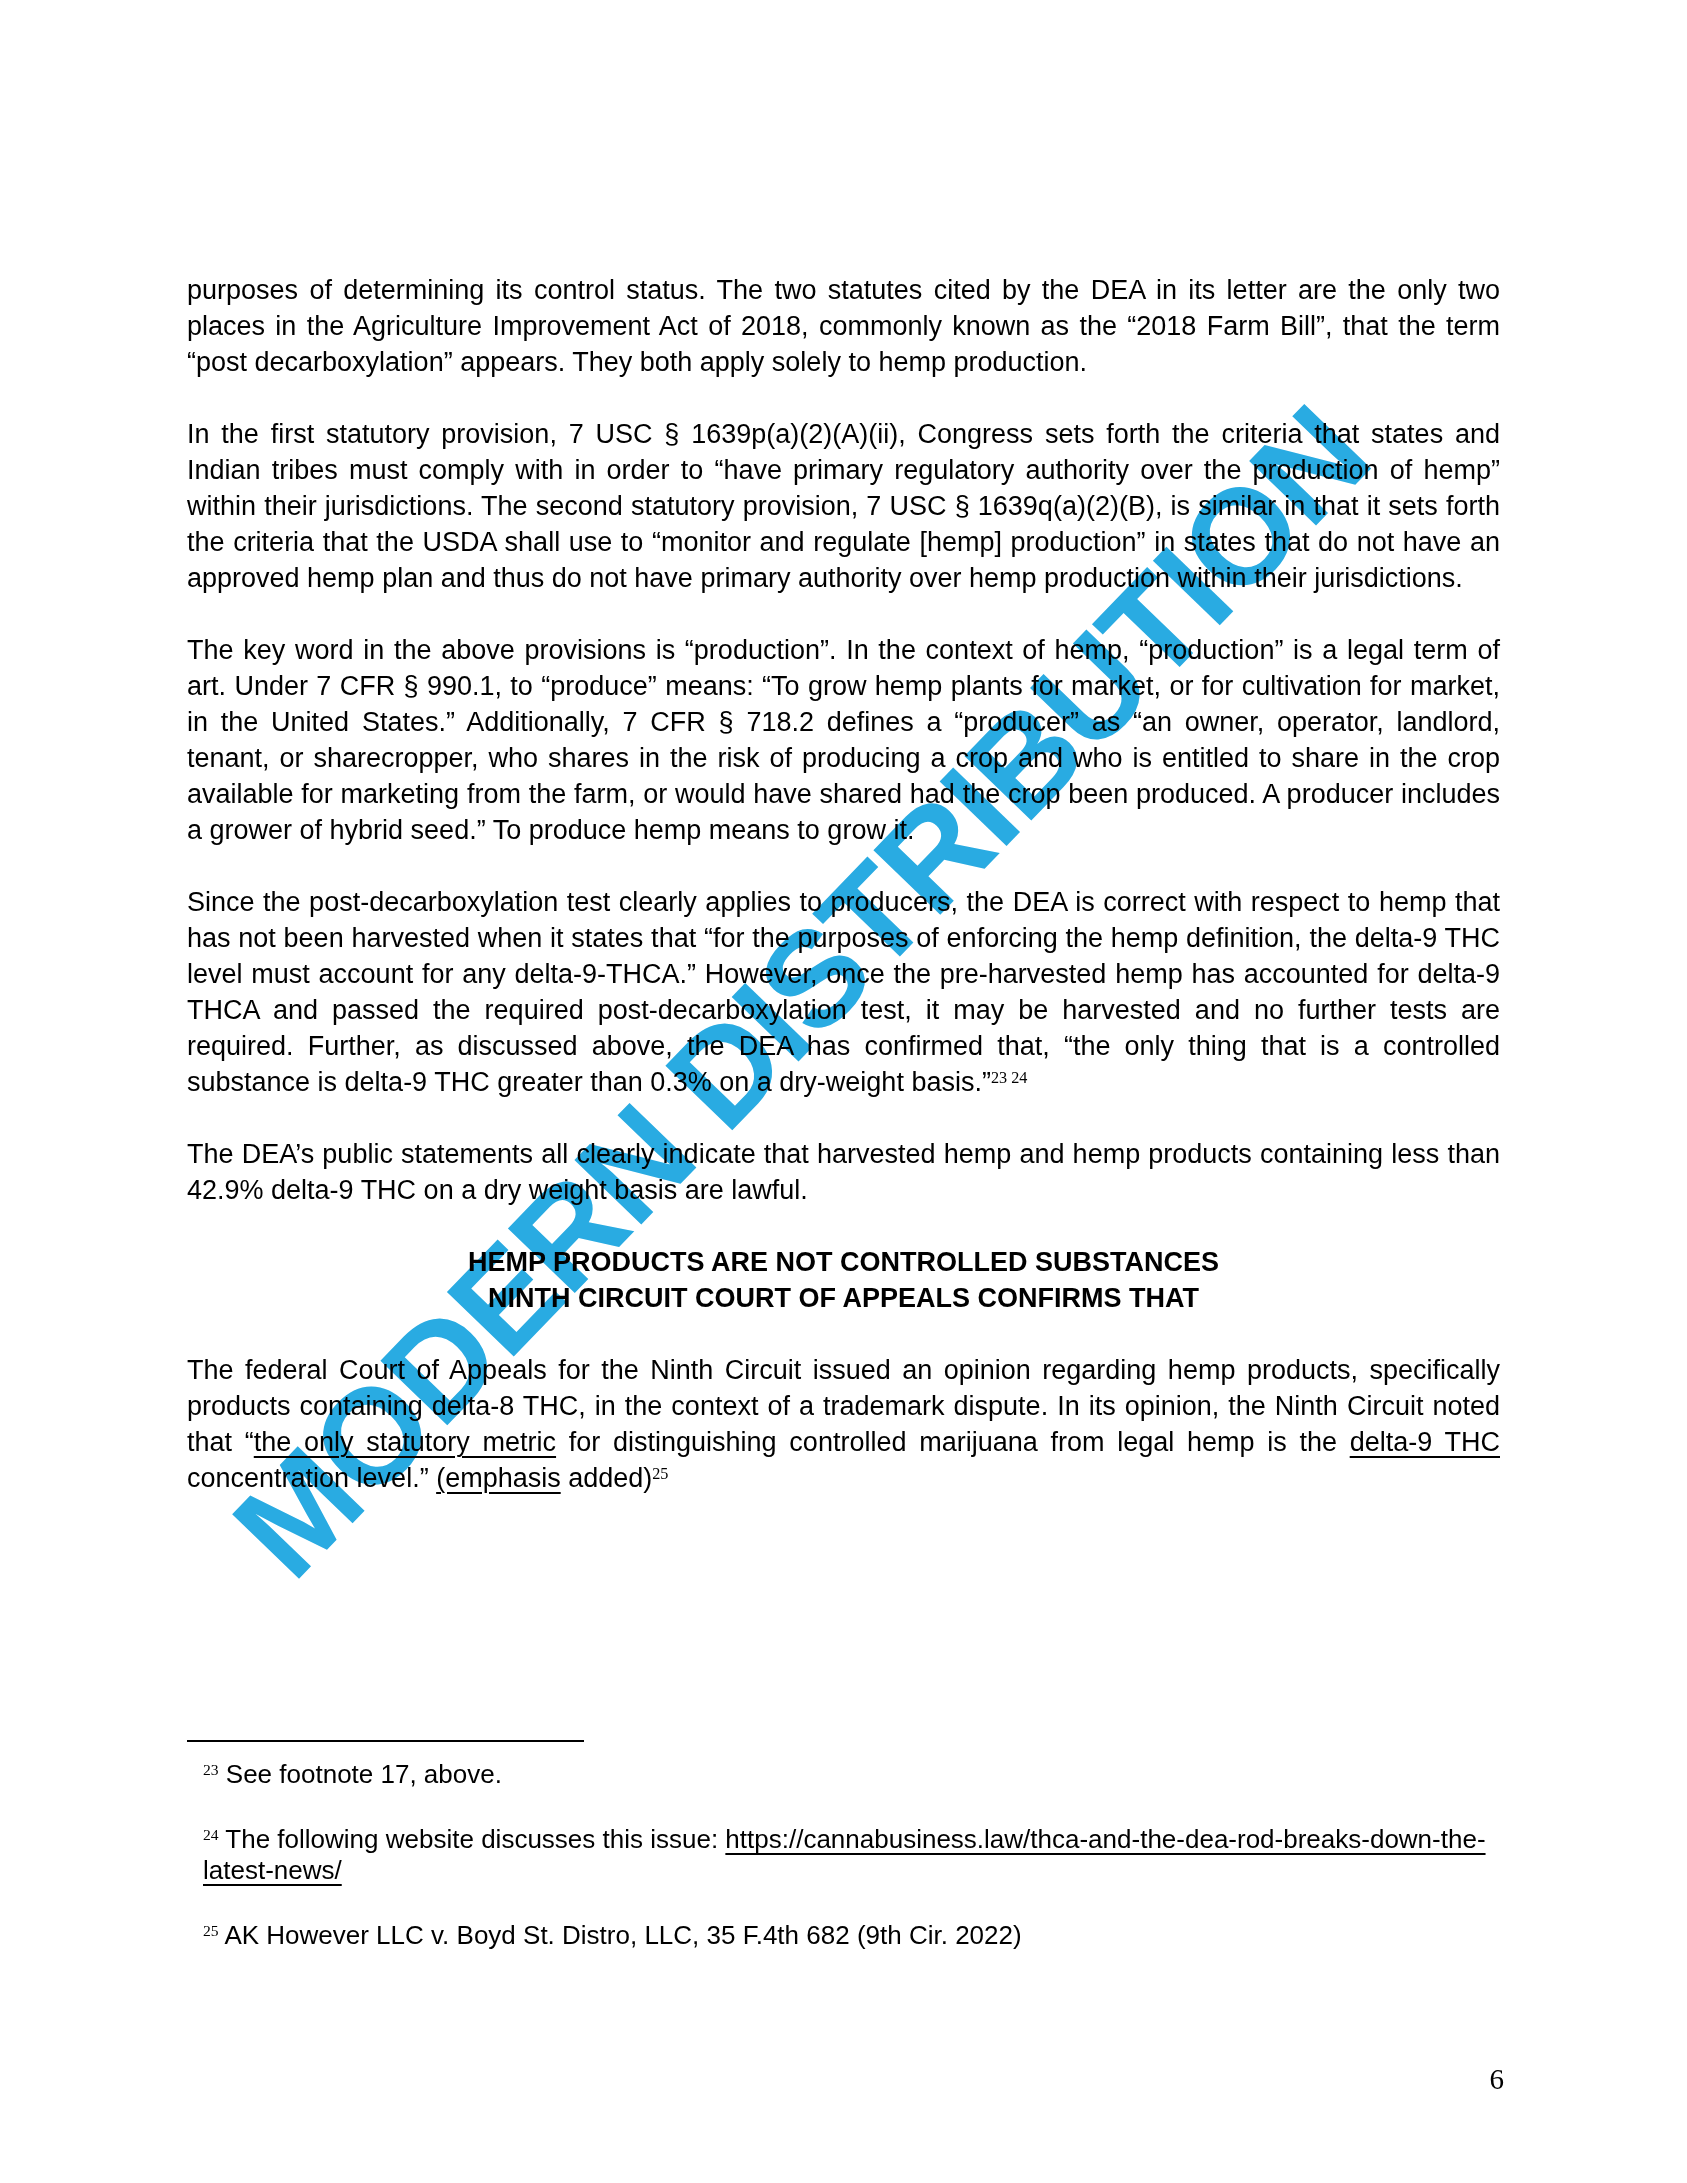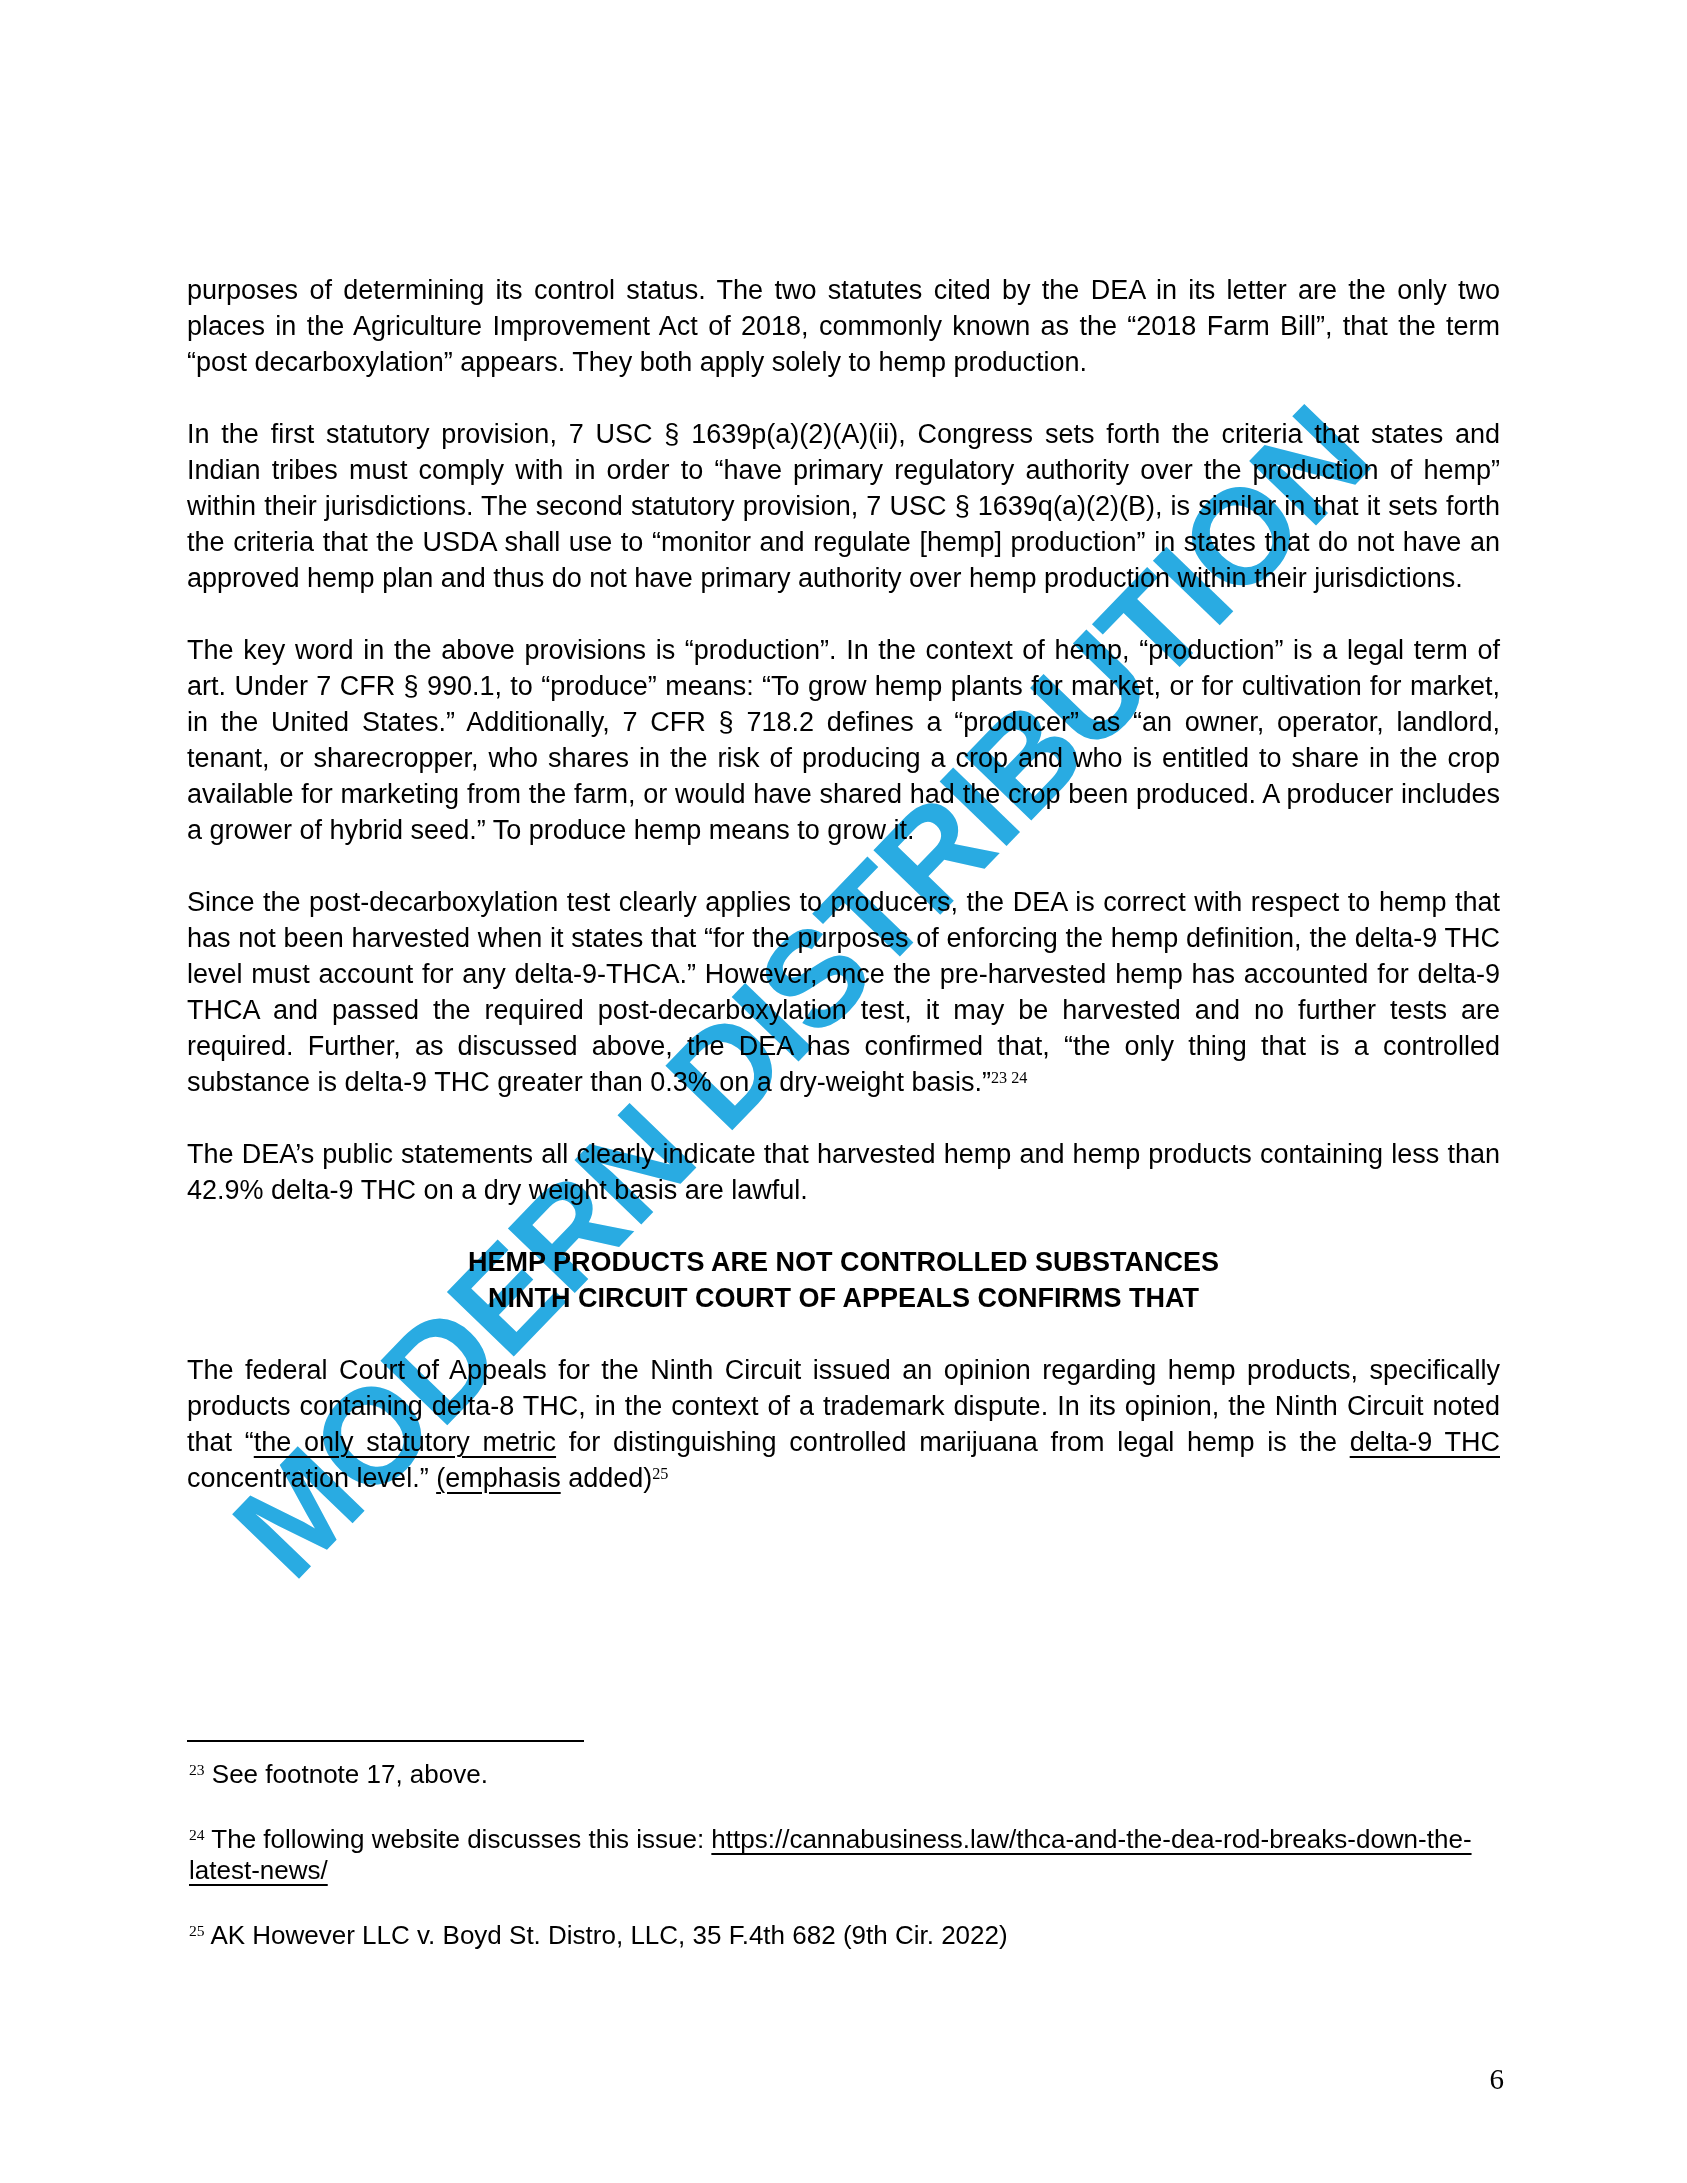--- a/index.html
+++ b/index.html
@@ -52,21 +52,21 @@
     color: #000000;
     font-size: 26px;
     line-height: 31px;
     text-align: left;
   }
   .fn-sep {
     width: 397px; height: 2px;
     background: #000000;
     margin: 0 0 17px 0;
   }
-  .footnote { margin: 0 0 34px 2px; }
+  .footnote { margin: 0 0 34px 16px; }
   .i { }
   .u {
     text-decoration: underline;
     text-decoration-thickness: 2px;
     text-underline-offset: 4.6px;
   }
   sup {
     font-size: 60%;
     line-height: 0;
     vertical-align: baseline;

